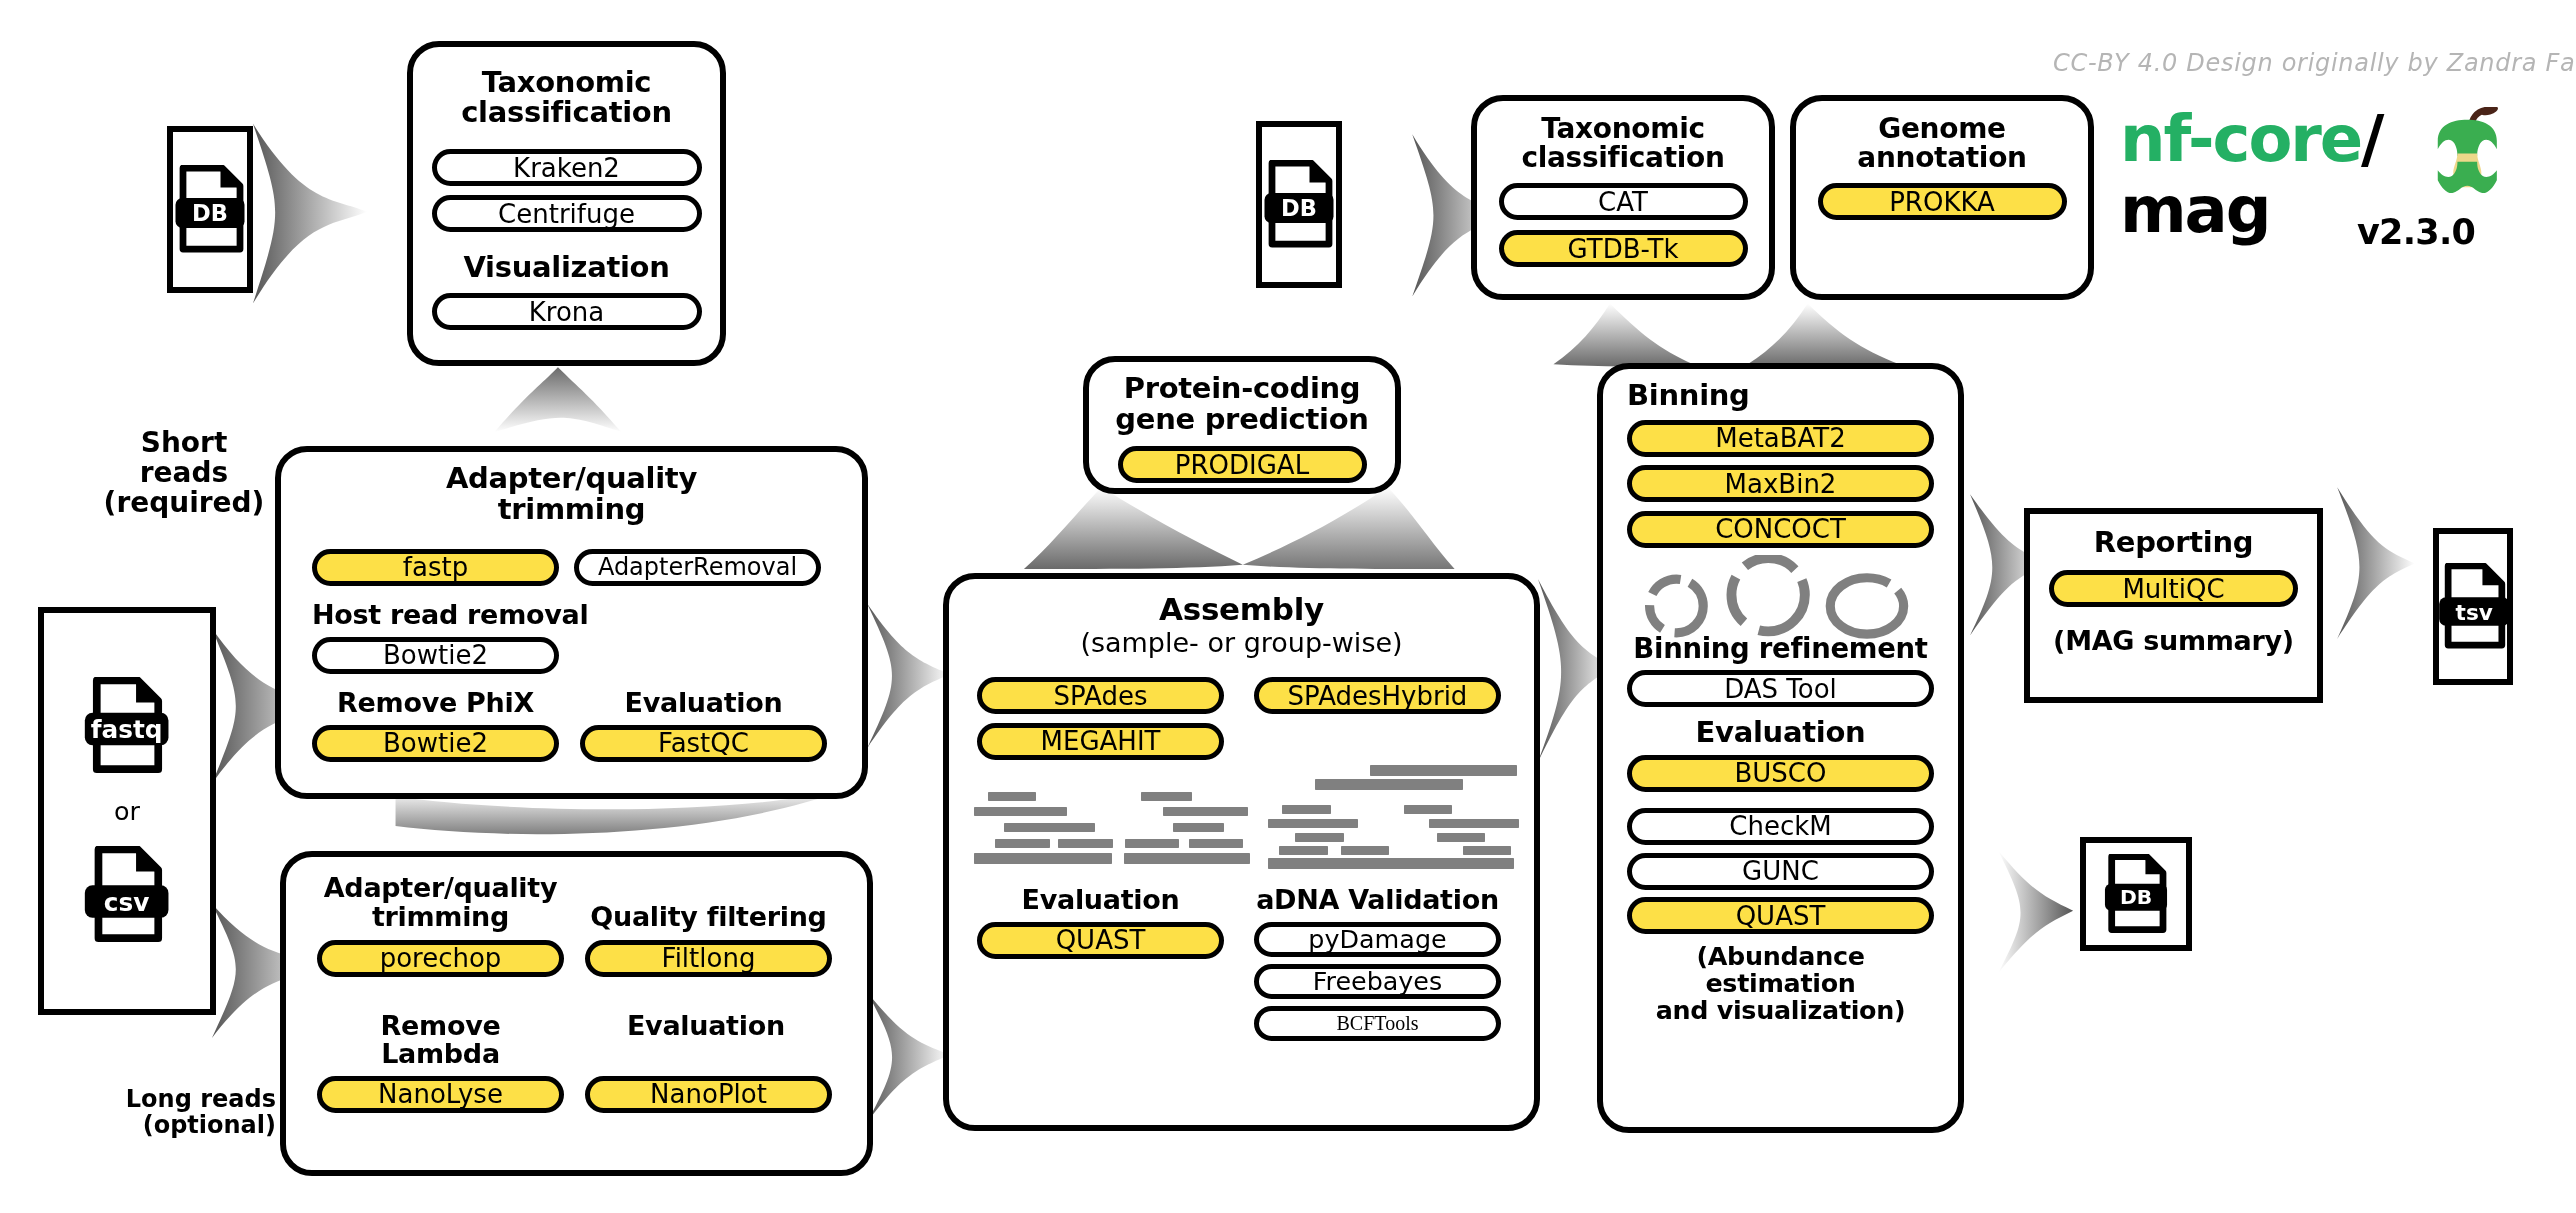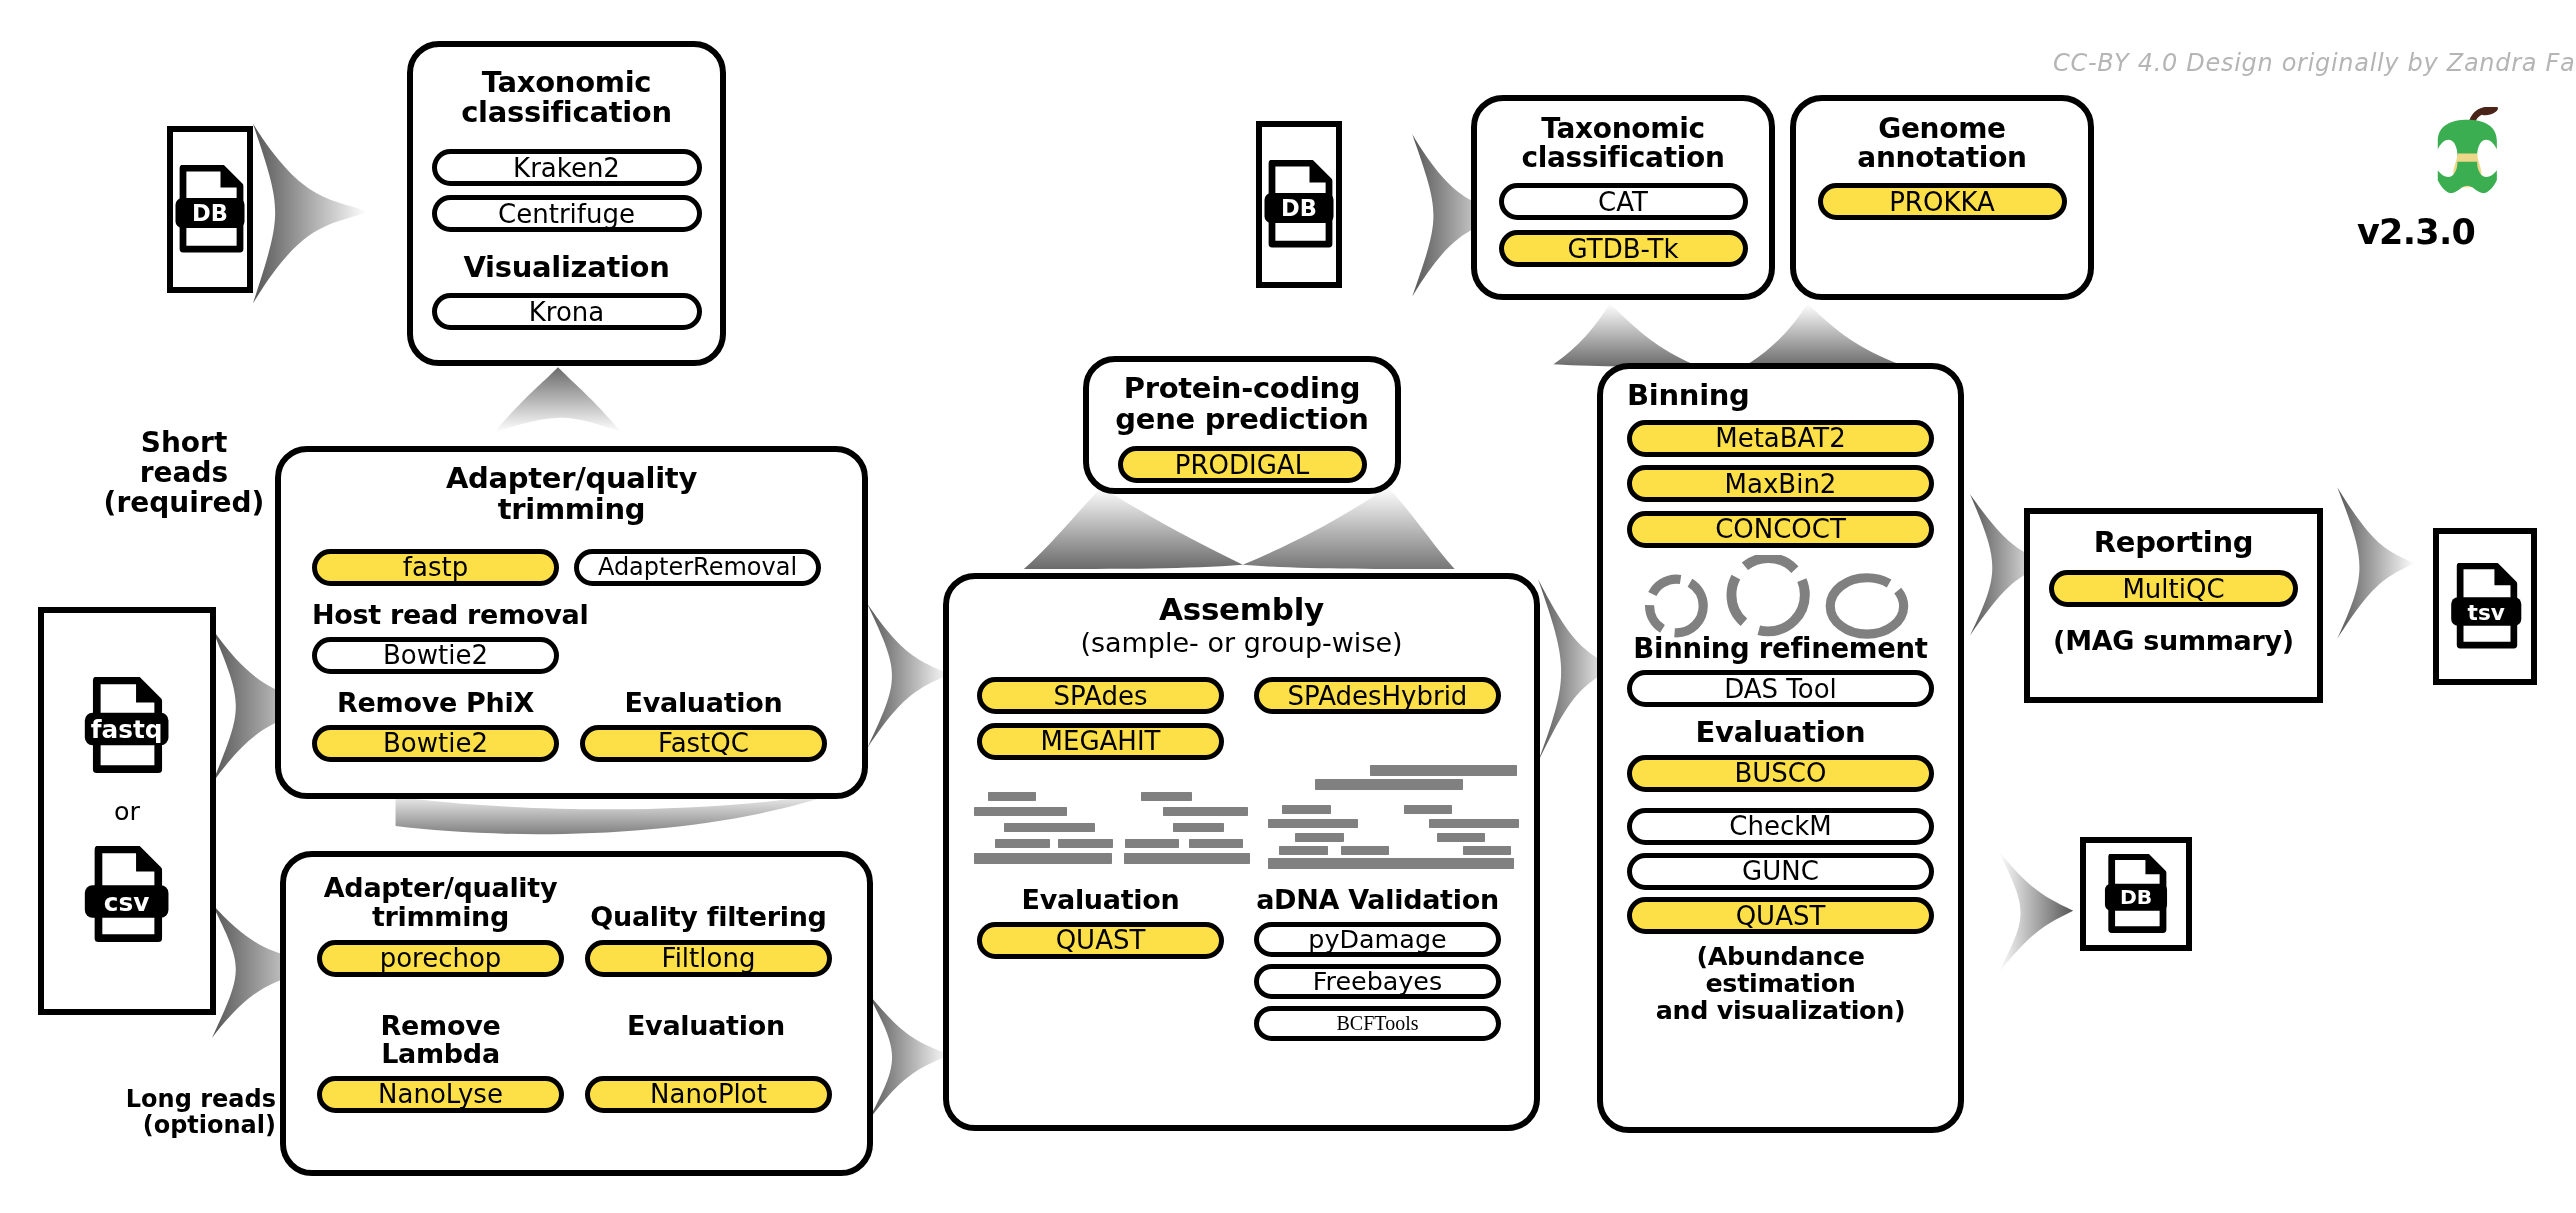--- a/index.html
+++ b/index.html
@@ -396,21 +396,21 @@
   </div>
 
   <div class="node sq" style="left:2024px;top:508px;width:299px;height:195px;padding:12.7px 18.4px 0;">
     <div class="hd" style="font-size:29px;">Reporting</div>
     <div class="pill green" style="width:249px;height:37px;font-size:26px;margin-top:12.7px;">
       <span>MultiQC</span>
     </div>
     <div class="hd" style="font-size:27px;margin-top:20px;">(MAG summary)</div>
   </div>
 
-  <div class="node sq" style="left:2433px;top:528px;width:104px;height:157px;justify-content:center;">
+  <div class="node sq" style="left:2433px;top:528px;width:80px;height:157px;justify-content:center;">
     <div class="fileicon">
       <svg width="75" height="88" viewBox="0 0 100 118">
         <path d="M16 4 H64 L88 28 V110 H16 Z" fill="#fff" stroke="#000" stroke-width="9" stroke-linejoin="round"></path>
         <path d="M62 4 L88 30 H62 Z" fill="#000"></path>
         <rect x="4" y="46" width="94" height="38" rx="9" fill="#000"></rect>
         <text x="51" y="76" font-size="29" font-weight="bold" fill="#fff" text-anchor="middle" font-family="DejaVu Sans, Liberation Sans, sans-serif">tsv</text>
       </svg>
     </div>
   </div>
 
@@ -420,20 +420,28 @@
         <path d="M14 4 H66 L90 28 V112 H14 Z" fill="#fff" stroke="#000" stroke-width="10" stroke-linejoin="round"></path>
         <path d="M64 4 L90 30 H64 Z" fill="#000"></path>
         <rect x="4" y="44" width="92" height="40" rx="9" fill="#000"></rect>
         <text x="50" y="74" font-size="30" font-weight="bold" fill="#fff" text-anchor="middle" font-family="DejaVu Sans, Liberation Sans, sans-serif">DB</text>
       </svg>
     </div>
   </div>
 
   <div class="credit" style="left:2053px;top:49px;font-size:24px;">CC-BY 4.0 Design originally by Zandra Fagernäs</div>
 
+  <div class="brand" style="left:2120px;top:109px;">
+    <div class="brandline" style="font-size:64px;">
+      <span class="nfc">nf-core</span><span class="slash">/</span>
+    </div>
+    <div class="brandline" style="font-size:64px;margin-top:10px;">
+      <span class="slash">mag</span>
+    </div>
+  </div>
 
   <div class="brand" style="left:2422px;top:107px;">
     <svg width="92" height="90" viewBox="0 0 130 128">
       <path d="M70 34 C 68 16, 78 6, 92 4" fill="none" stroke="#4A2418" stroke-width="9" stroke-linecap="round"></path>
       <ellipse cx="95" cy="5" rx="13" ry="6" fill="#4A2418" transform="rotate(-16 95 5)"></ellipse>
 
       <path d="M22 48 C 22 26, 42 18, 64 18 C 86 18, 106 26, 106 48
                L106 60 C 100 48, 92 44, 86 48 C 80 52, 78 62, 78 70
                L50 70 C 50 62, 48 52, 42 48 C 36 44, 28 48, 22 60 Z" fill="#3AAE50"></path>
 

